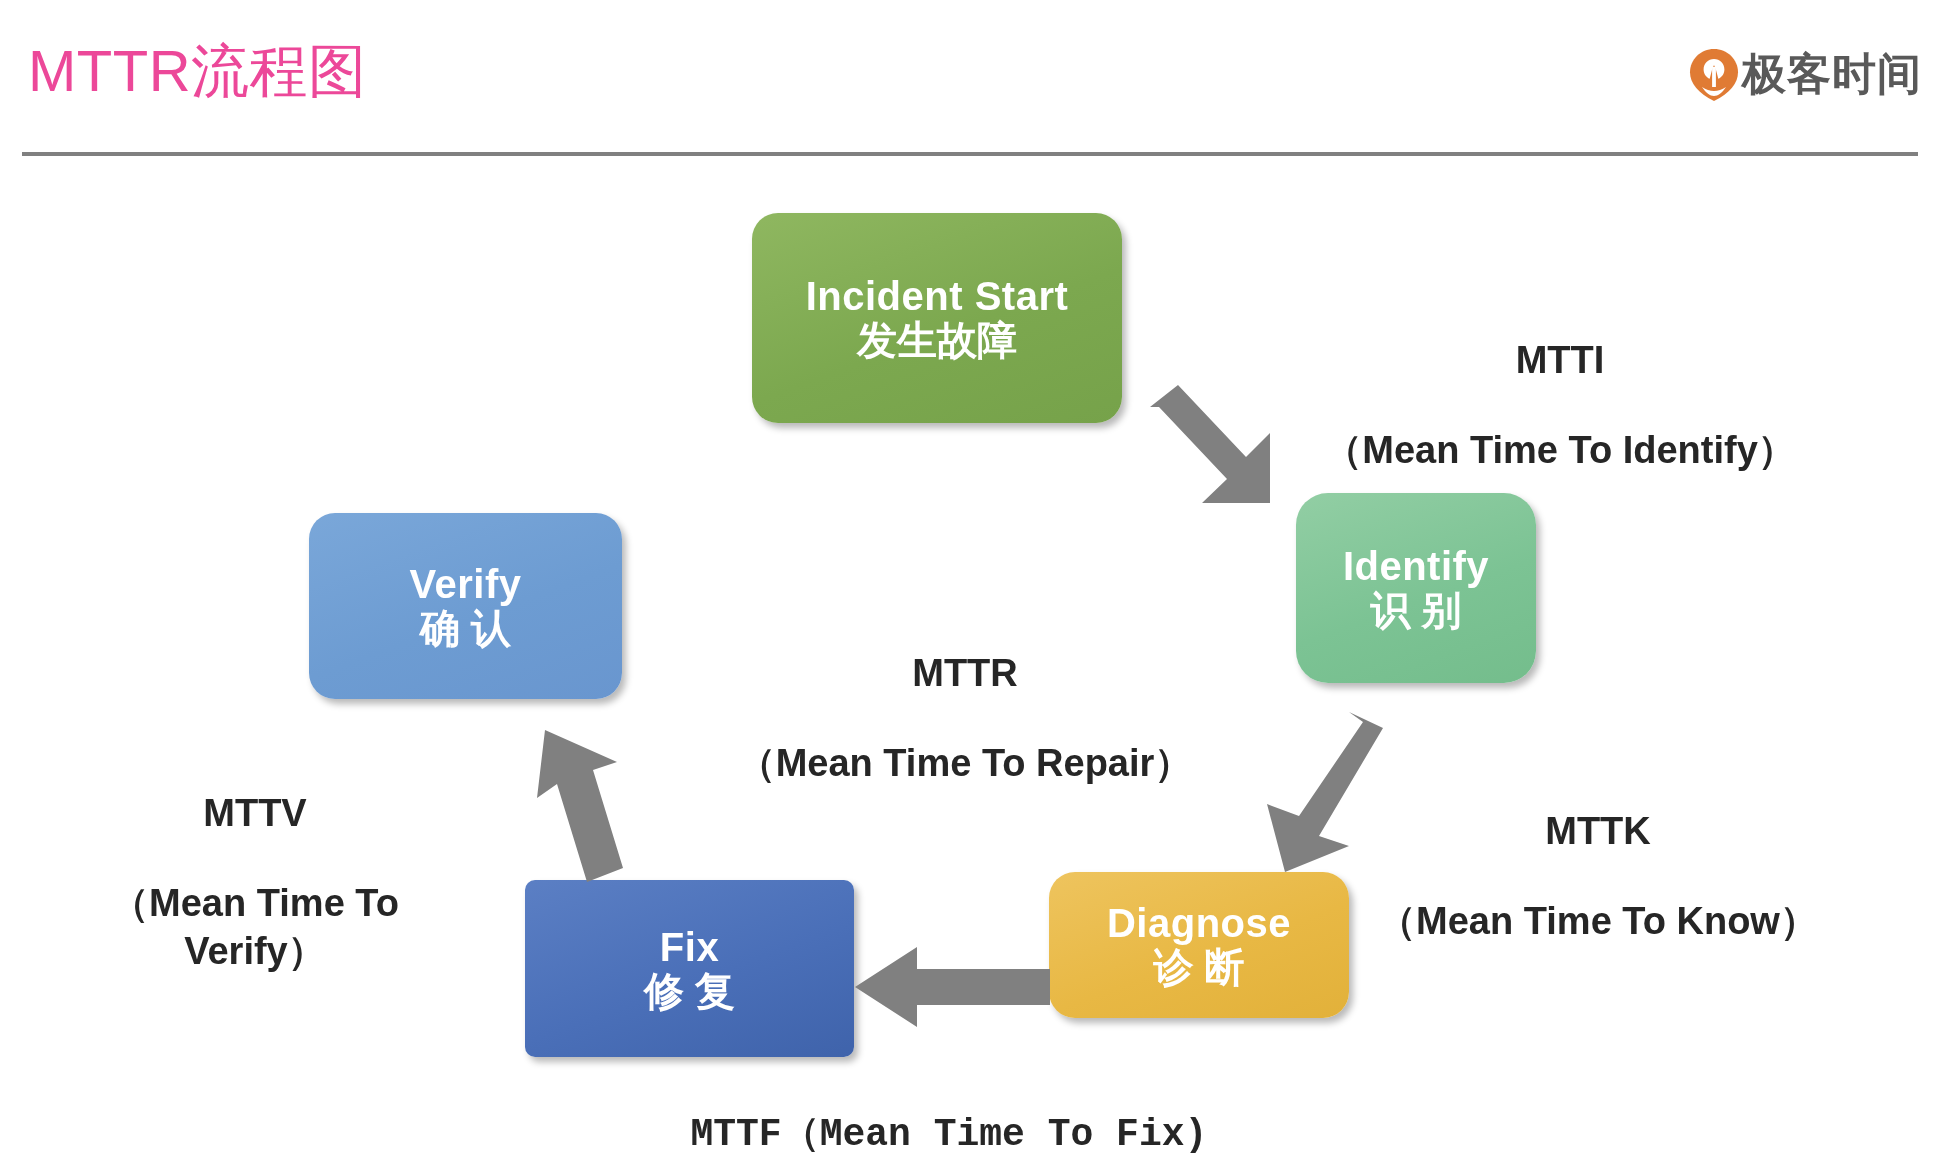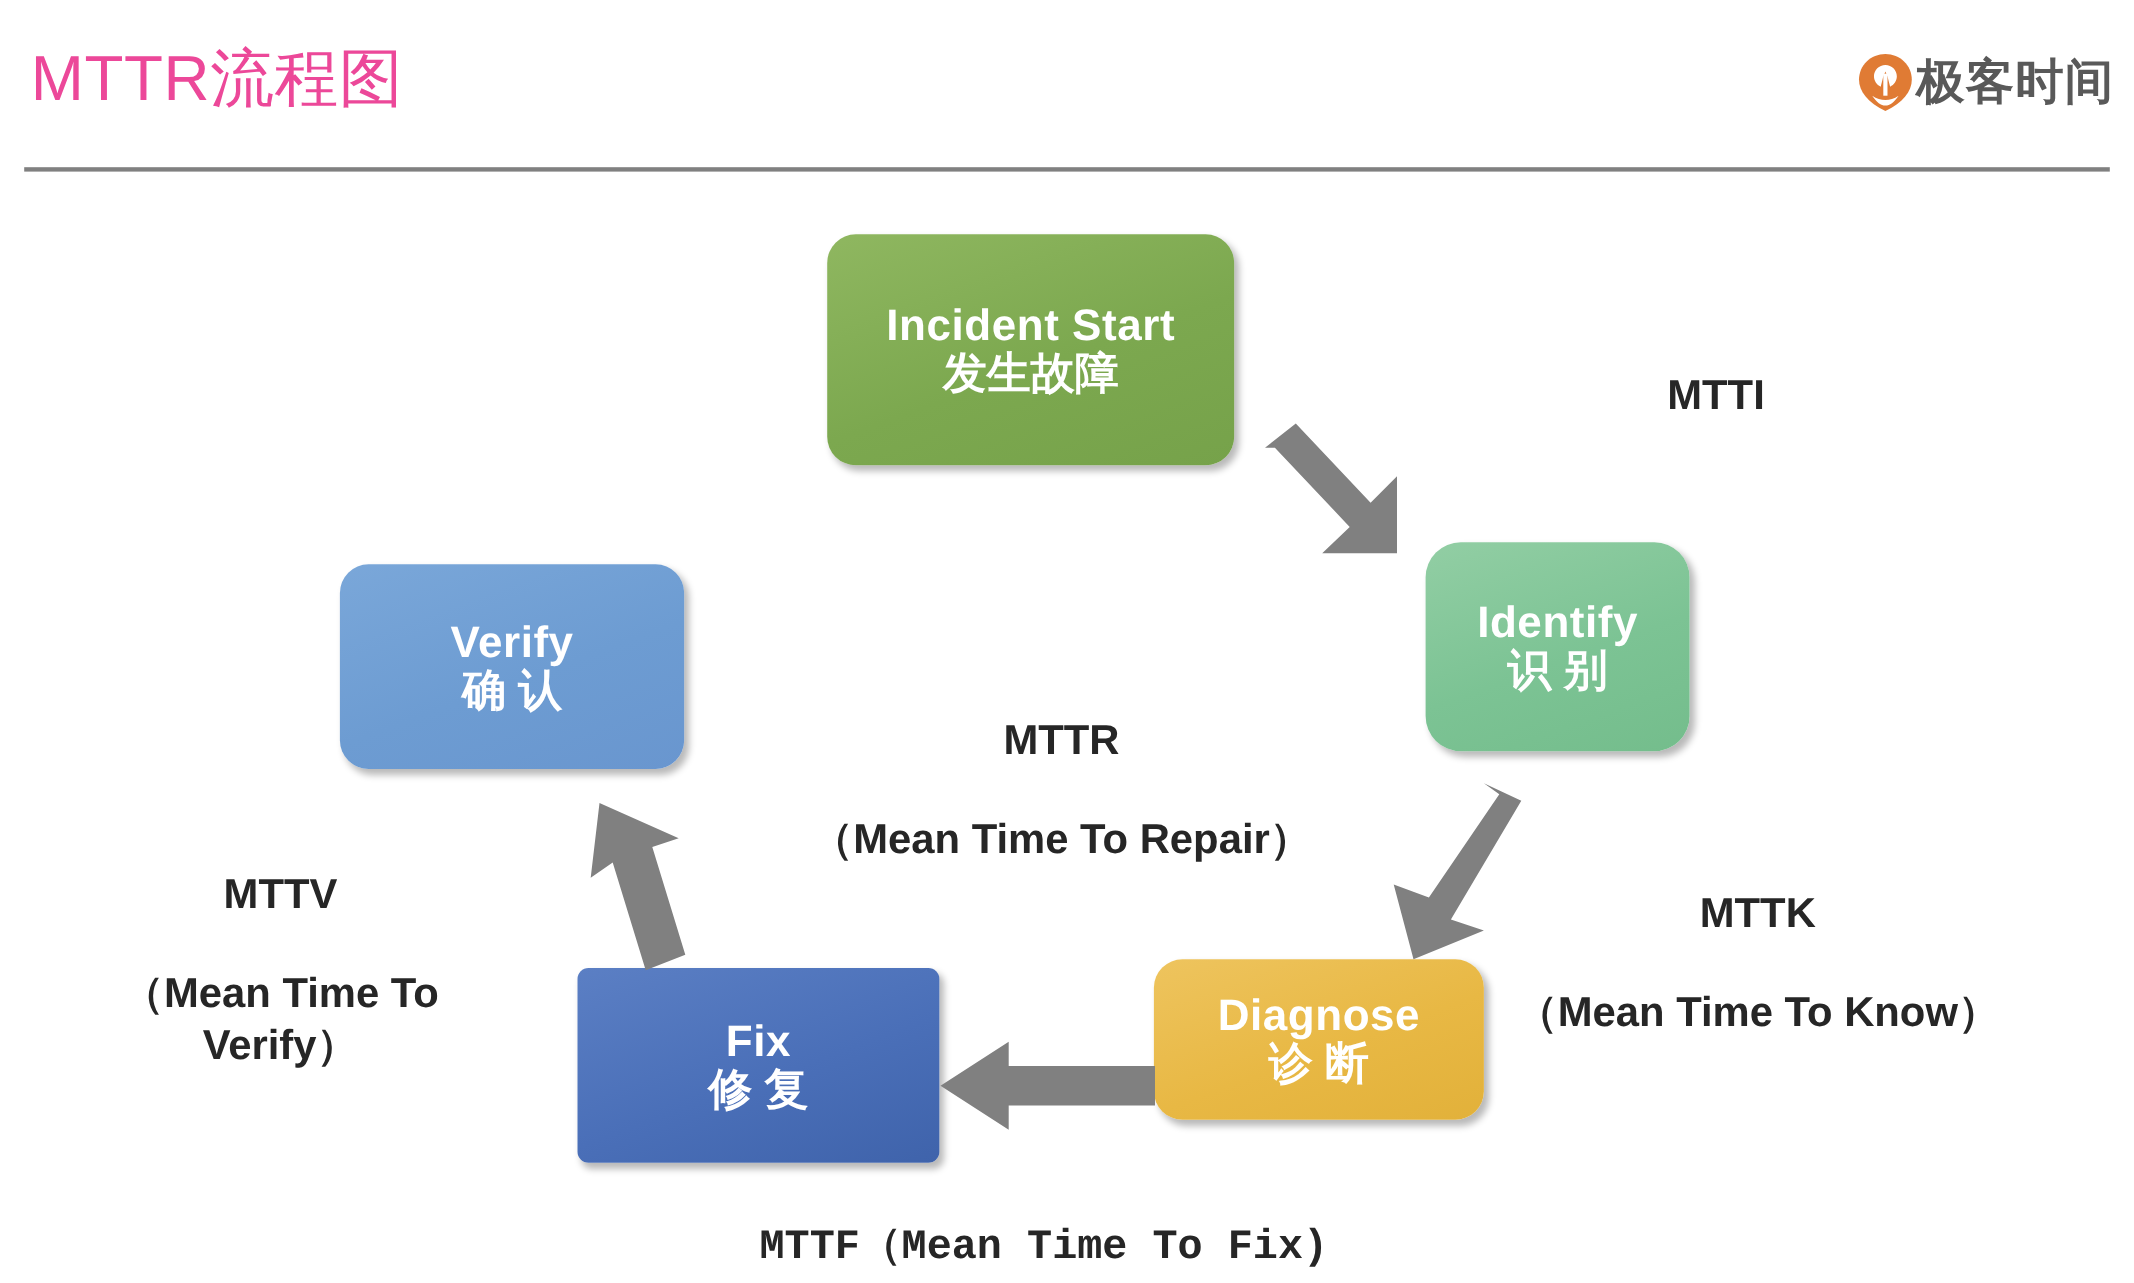--- a/index.html
+++ b/index.html
@@ -200,20 +200,21 @@
   </div>
 
   <div class="arrow" id="arrow-fix-verify">
     <svg viewBox="0 0 120 180" width="120" height="180">
       <polygon points="20,20 92,52 68,60 98,158 62,172 32,74 12,88" fill="#808080"></polygon>
     </svg>
   </div>
 
   <div class="metric" id="metric-mtti">
     <div class="abbr">MTTI</div>
+    <div class="full">（Mean Time To Identify）</div>
   </div>
 
   <div class="metric" id="metric-mttk">
     <div class="abbr">MTTK</div>
     <div class="full">（Mean Time To Know）</div>
   </div>
 
   <div class="metric" id="metric-mttv">
     <div class="abbr">MTTV</div>
     <div class="full">（Mean Time To

